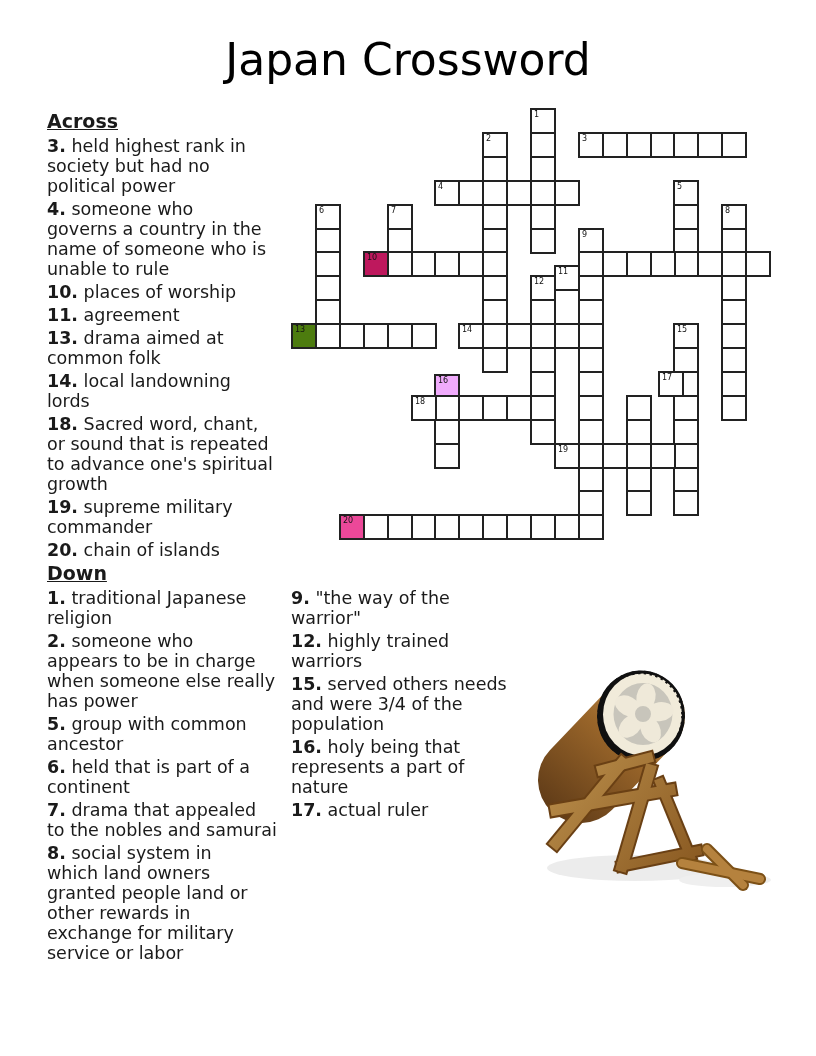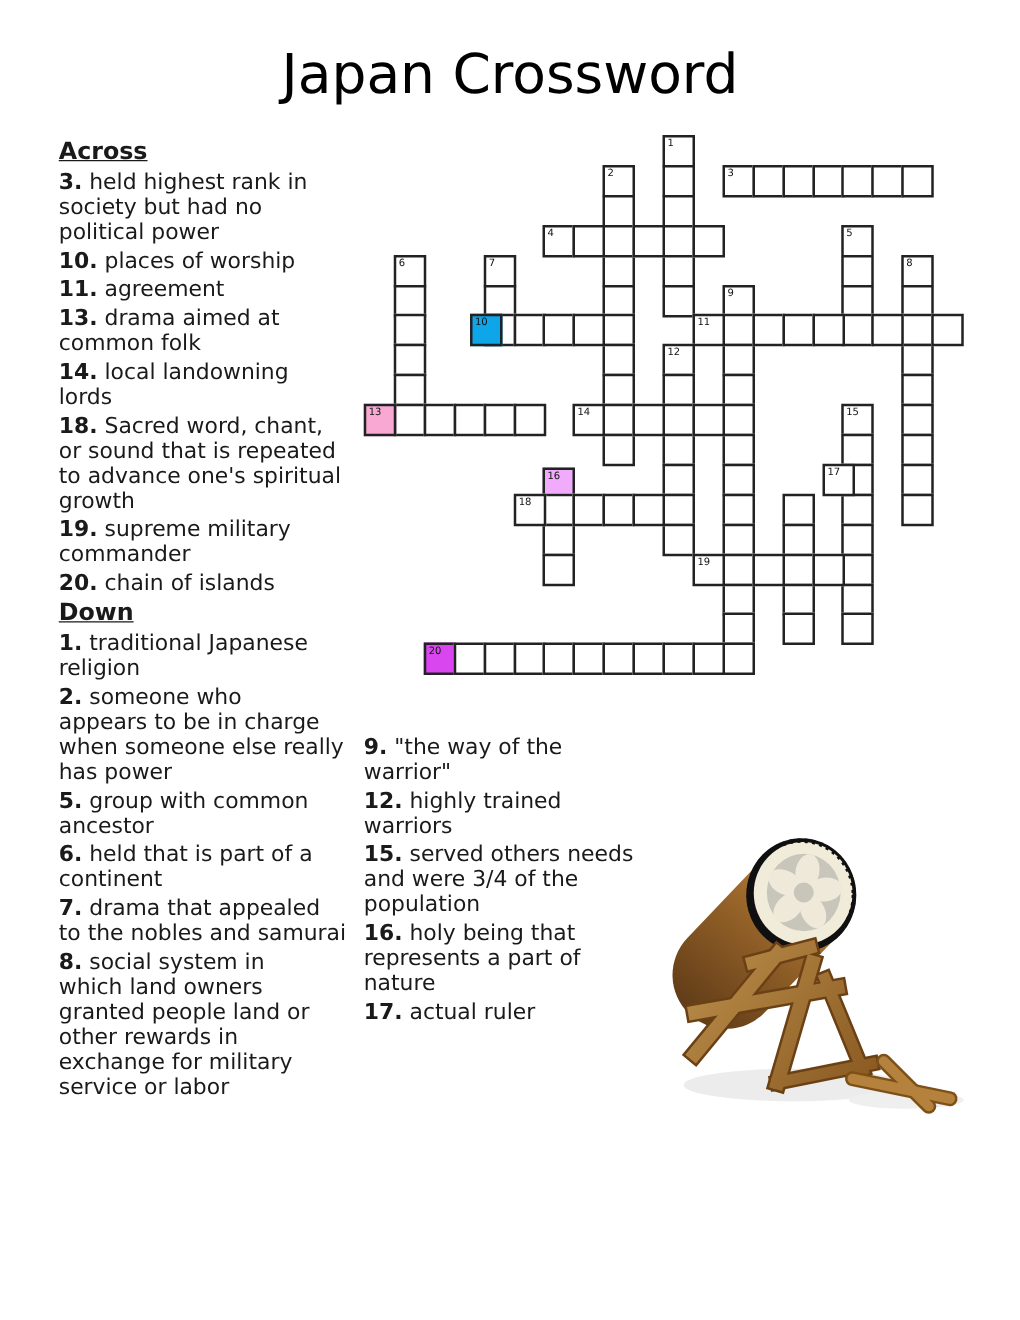--- a/index.html
+++ b/index.html
@@ -102,44 +102,44 @@
       <div class="cell" style="left: 578px; top: 299px; border-color: rgb(34, 34, 34); background: rgb(255, 255, 255);"></div>
       <div class="cell" style="left: 578px; top: 323px; border-color: rgb(34, 34, 34); background: rgb(255, 255, 255);"></div>
       <div class="cell" style="left: 578px; top: 347px; border-color: rgb(34, 34, 34); background: rgb(255, 255, 255);"></div>
       <div class="cell" style="left: 578px; top: 371px; border-color: rgb(34, 34, 34); background: rgb(255, 255, 255);"></div>
       <div class="cell" style="left: 578px; top: 395px; border-color: rgb(34, 34, 34); background: rgb(255, 255, 255);"></div>
       <div class="cell" style="left: 578px; top: 419px; border-color: rgb(34, 34, 34); background: rgb(255, 255, 255);"></div>
       <div class="cell" style="left: 578px; top: 443px; border-color: rgb(34, 34, 34); background: rgb(255, 255, 255);"></div>
       <div class="cell" style="left: 578px; top: 467px; border-color: rgb(34, 34, 34); background: rgb(255, 255, 255);"></div>
       <div class="cell" style="left: 578px; top: 490px; border-color: rgb(34, 34, 34); background: rgb(255, 255, 255);"></div>
       <div class="cell" style="left: 578px; top: 514px; border-color: rgb(34, 34, 34); background: rgb(255, 255, 255);"></div>
-      <div class="cell" style="left: 376px; top: 251px; border-color: rgb(34, 34, 34); background: #0ea5e9;">
+      <div class="cell" style="left: 363px; top: 251px; border-color: rgb(34, 34, 34); background: #be185d;">
         <span class="cellnum">10</span>
       </div>
       <div class="cell" style="left: 411px; top: 251px; border-color: rgb(34, 34, 34); background: rgb(255, 255, 255);"></div>
       <div class="cell" style="left: 434px; top: 251px; border-color: rgb(34, 34, 34); background: rgb(255, 255, 255);"></div>
       <div class="cell" style="left: 458px; top: 251px; border-color: rgb(34, 34, 34); background: rgb(255, 255, 255);"></div>
-      <div class="cell" style="left: 554px; top: 251px; border-color: rgb(34, 34, 34); background: rgb(255, 255, 255);">
+      <div class="cell" style="left: 554px; top: 265px; border-color: rgb(34, 34, 34); background: rgb(255, 255, 255);">
         <span class="cellnum">11</span>
       </div>
       <div class="cell" style="left: 602px; top: 251px; border-color: rgb(34, 34, 34); background: rgb(255, 255, 255);"></div>
       <div class="cell" style="left: 626px; top: 251px; border-color: rgb(34, 34, 34); background: rgb(255, 255, 255);"></div>
       <div class="cell" style="left: 650px; top: 251px; border-color: rgb(34, 34, 34); background: rgb(255, 255, 255);"></div>
       <div class="cell" style="left: 697px; top: 251px; border-color: rgb(34, 34, 34); background: rgb(255, 255, 255);"></div>
       <div class="cell" style="left: 745px; top: 251px; border-color: rgb(34, 34, 34); background: rgb(255, 255, 255);"></div>
       <div class="cell" style="left: 530px; top: 275px; border-color: rgb(34, 34, 34); background: rgb(255, 255, 255);">
         <span class="cellnum">12</span>
       </div>
       <div class="cell" style="left: 530px; top: 299px; border-color: rgb(34, 34, 34); background: rgb(255, 255, 255);"></div>
       <div class="cell" style="left: 530px; top: 323px; border-color: rgb(34, 34, 34); background: rgb(255, 255, 255);"></div>
       <div class="cell" style="left: 530px; top: 347px; border-color: rgb(34, 34, 34); background: rgb(255, 255, 255);"></div>
       <div class="cell" style="left: 530px; top: 371px; border-color: rgb(34, 34, 34); background: rgb(255, 255, 255);"></div>
       <div class="cell" style="left: 530px; top: 395px; border-color: rgb(34, 34, 34); background: rgb(255, 255, 255);"></div>
       <div class="cell" style="left: 530px; top: 419px; border-color: rgb(34, 34, 34); background: rgb(255, 255, 255);"></div>
-      <div class="cell" style="left: 291px; top: 323px; border-color: rgb(34, 34, 34); background: #f9a8d4;">
+      <div class="cell" style="left: 291px; top: 323px; border-color: rgb(34, 34, 34); background: #4d7c0f;">
         <span class="cellnum">13</span>
       </div>
       <div class="cell" style="left: 339px; top: 323px; border-color: rgb(34, 34, 34); background: rgb(255, 255, 255);"></div>
       <div class="cell" style="left: 363px; top: 323px; border-color: rgb(34, 34, 34); background: rgb(255, 255, 255);"></div>
       <div class="cell" style="left: 387px; top: 323px; border-color: rgb(34, 34, 34); background: rgb(255, 255, 255);"></div>
       <div class="cell" style="left: 411px; top: 323px; border-color: rgb(34, 34, 34); background: rgb(255, 255, 255);"></div>
       <div class="cell" style="left: 458px; top: 323px; border-color: rgb(34, 34, 34); background: rgb(255, 255, 255);">
         <span class="cellnum">14</span>
       </div>
       <div class="cell" style="left: 506px; top: 323px; border-color: rgb(34, 34, 34); background: rgb(255, 255, 255);"></div>
@@ -172,40 +172,44 @@
         <span class="cellnum">18</span>
       </div>
       <div class="cell" style="left: 458px; top: 395px; border-color: rgb(34, 34, 34); background: rgb(255, 255, 255);"></div>
       <div class="cell" style="left: 482px; top: 395px; border-color: rgb(34, 34, 34); background: rgb(255, 255, 255);"></div>
       <div class="cell" style="left: 506px; top: 395px; border-color: rgb(34, 34, 34); background: rgb(255, 255, 255);"></div>
       <div class="cell" style="left: 554px; top: 443px; border-color: rgb(34, 34, 34); background: rgb(255, 255, 255); padding-left: 12px;">
         <span class="cellnum">19</span>
       </div>
       <div class="cell" style="left: 602px; top: 443px; border-color: rgb(34, 34, 34); background: rgb(255, 255, 255);"></div>
       <div class="cell" style="left: 650px; top: 443px; border-color: rgb(34, 34, 34); background: rgb(255, 255, 255);"></div>
-      <div class="cell" style="left: 339px; top: 514px; border-color: rgb(34, 34, 34); background: #d946ef;">
+      <div class="cell" style="left: 339px; top: 514px; border-color: rgb(34, 34, 34); background: #ec4899;">
         <span class="cellnum">20</span>
       </div>
       <div class="cell" style="left: 363px; top: 514px; border-color: rgb(34, 34, 34); background: rgb(255, 255, 255);"></div>
       <div class="cell" style="left: 387px; top: 514px; border-color: rgb(34, 34, 34); background: rgb(255, 255, 255);"></div>
       <div class="cell" style="left: 411px; top: 514px; border-color: rgb(34, 34, 34); background: rgb(255, 255, 255);"></div>
       <div class="cell" style="left: 434px; top: 514px; border-color: rgb(34, 34, 34); background: rgb(255, 255, 255);"></div>
       <div class="cell" style="left: 458px; top: 514px; border-color: rgb(34, 34, 34); background: rgb(255, 255, 255);"></div>
       <div class="cell" style="left: 482px; top: 514px; border-color: rgb(34, 34, 34); background: rgb(255, 255, 255);"></div>
       <div class="cell" style="left: 506px; top: 514px; border-color: rgb(34, 34, 34); background: rgb(255, 255, 255);"></div>
       <div class="cell" style="left: 530px; top: 514px; border-color: rgb(34, 34, 34); background: rgb(255, 255, 255);"></div>
       <div class="cell" style="left: 554px; top: 514px; border-color: rgb(34, 34, 34); background: rgb(255, 255, 255);"></div>
     </div>
 
   <div class="col colA">
     <div class="heading">Across</div>
     <div id="across-list">
         <div class="clue"><b class="cnum">3.</b> <span class="ctext">held highest rank in
 society but had no
 political power</span></div>
+        <div class="clue"><b class="cnum">4.</b> <span class="ctext">someone who
+governs a country in the
+name of someone who is
+unable to rule</span></div>
         <div class="clue"><b class="cnum">10.</b> <span class="ctext">places of worship</span></div>
         <div class="clue"><b class="cnum">11.</b> <span class="ctext">agreement</span></div>
         <div class="clue"><b class="cnum">13.</b> <span class="ctext">drama aimed at
 common folk</span></div>
         <div class="clue"><b class="cnum">14.</b> <span class="ctext">local landowning
 lords</span></div>
         <div class="clue"><b class="cnum">18.</b> <span class="ctext">Sacred word, chant,
 or sound that is repeated
 to advance one's spiritual
 growth</span></div>

